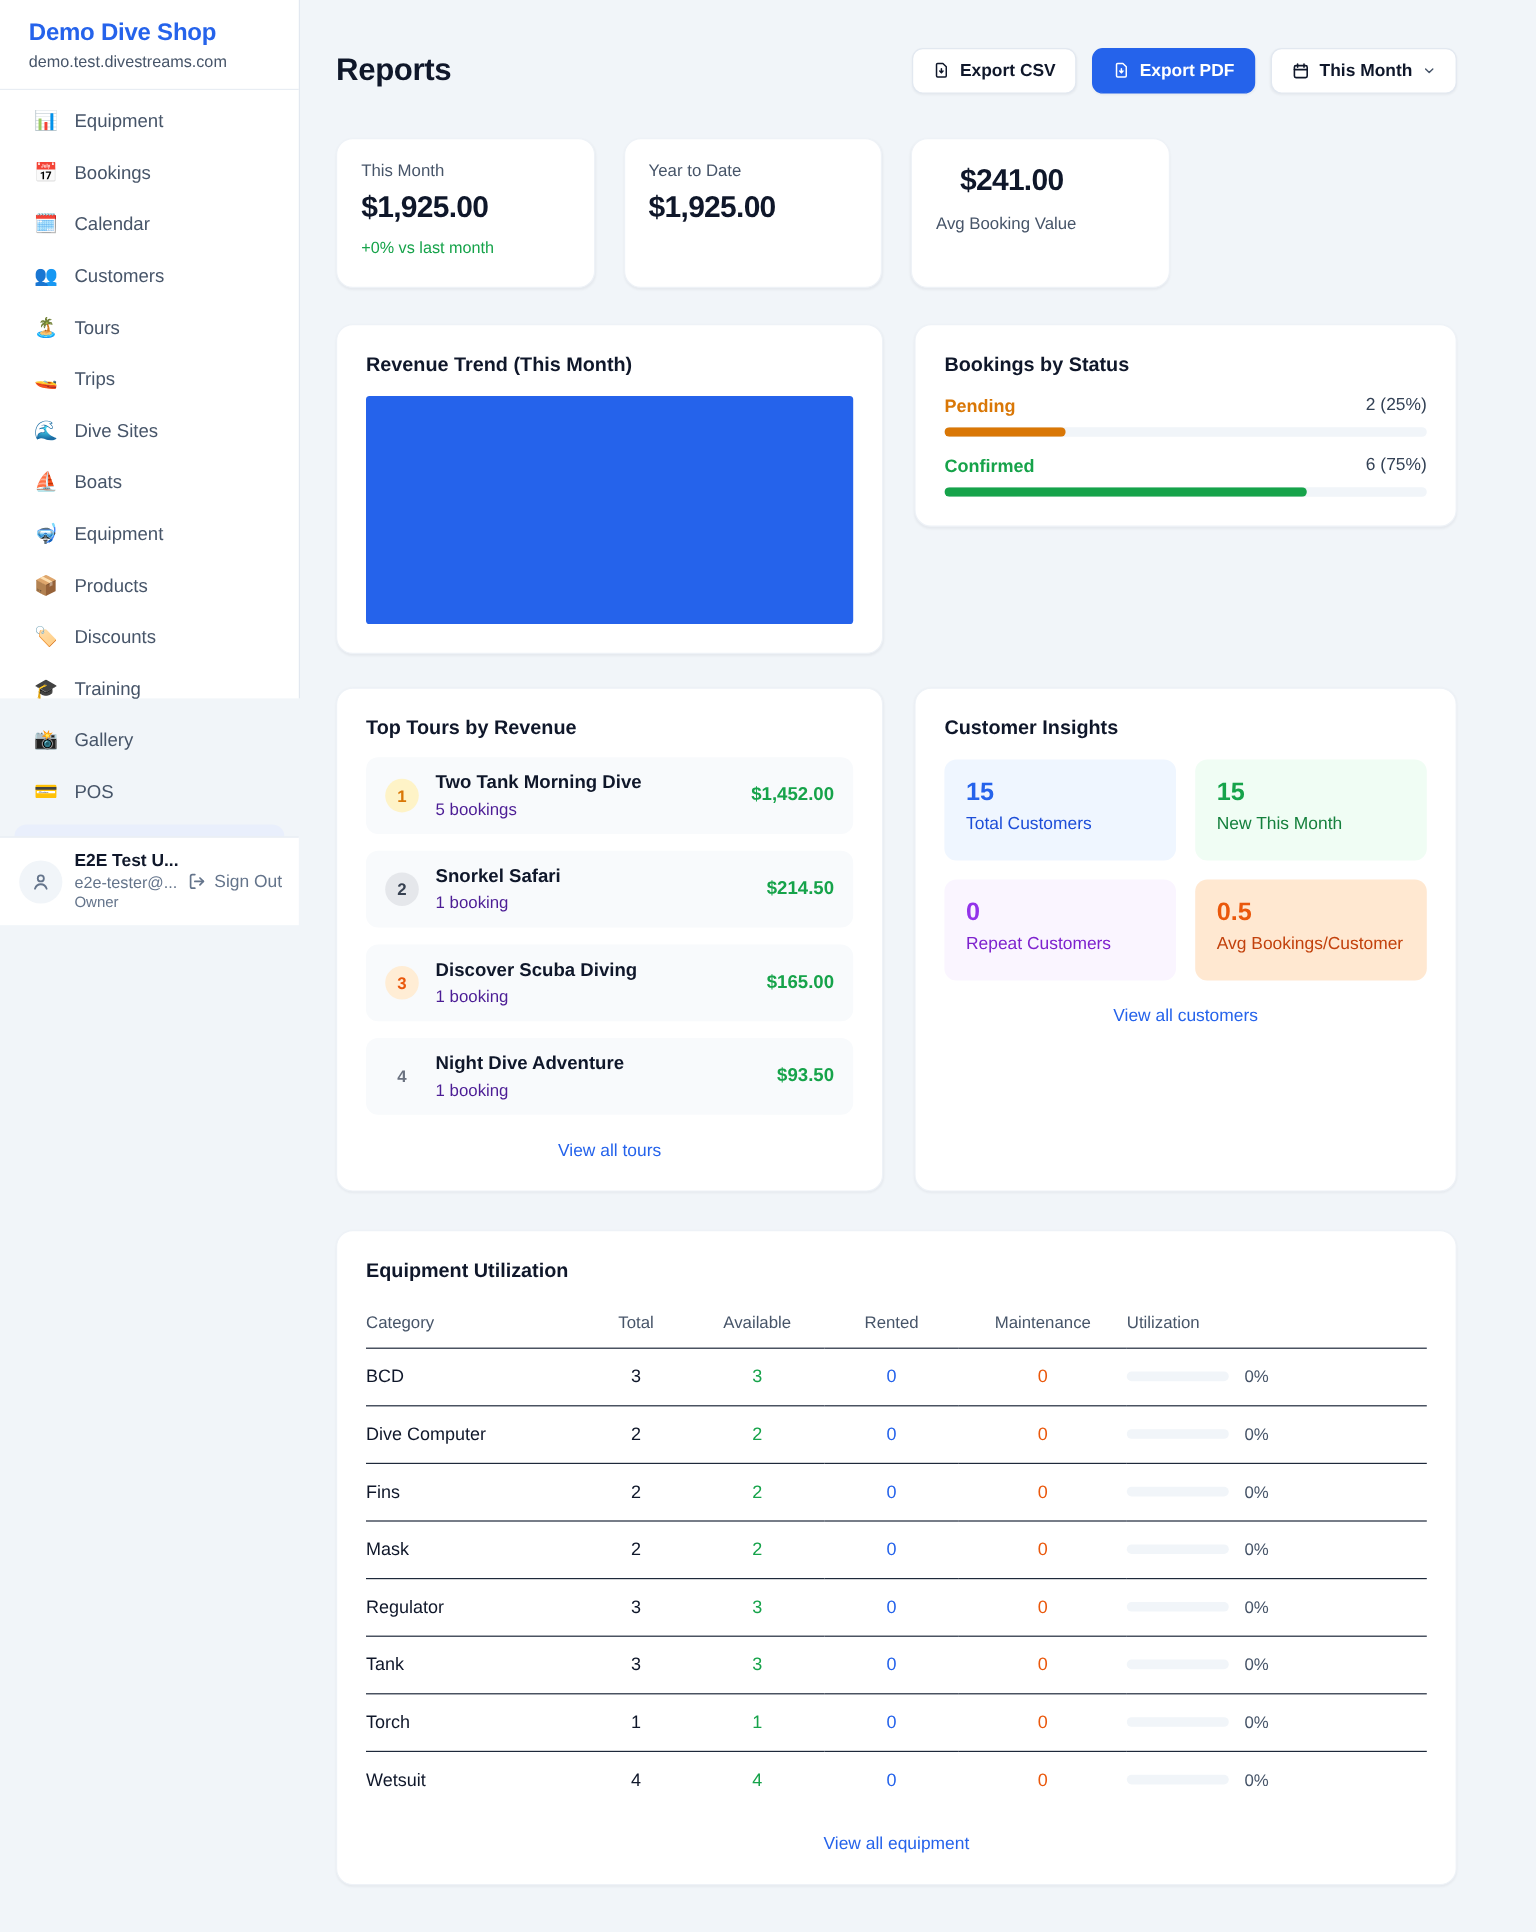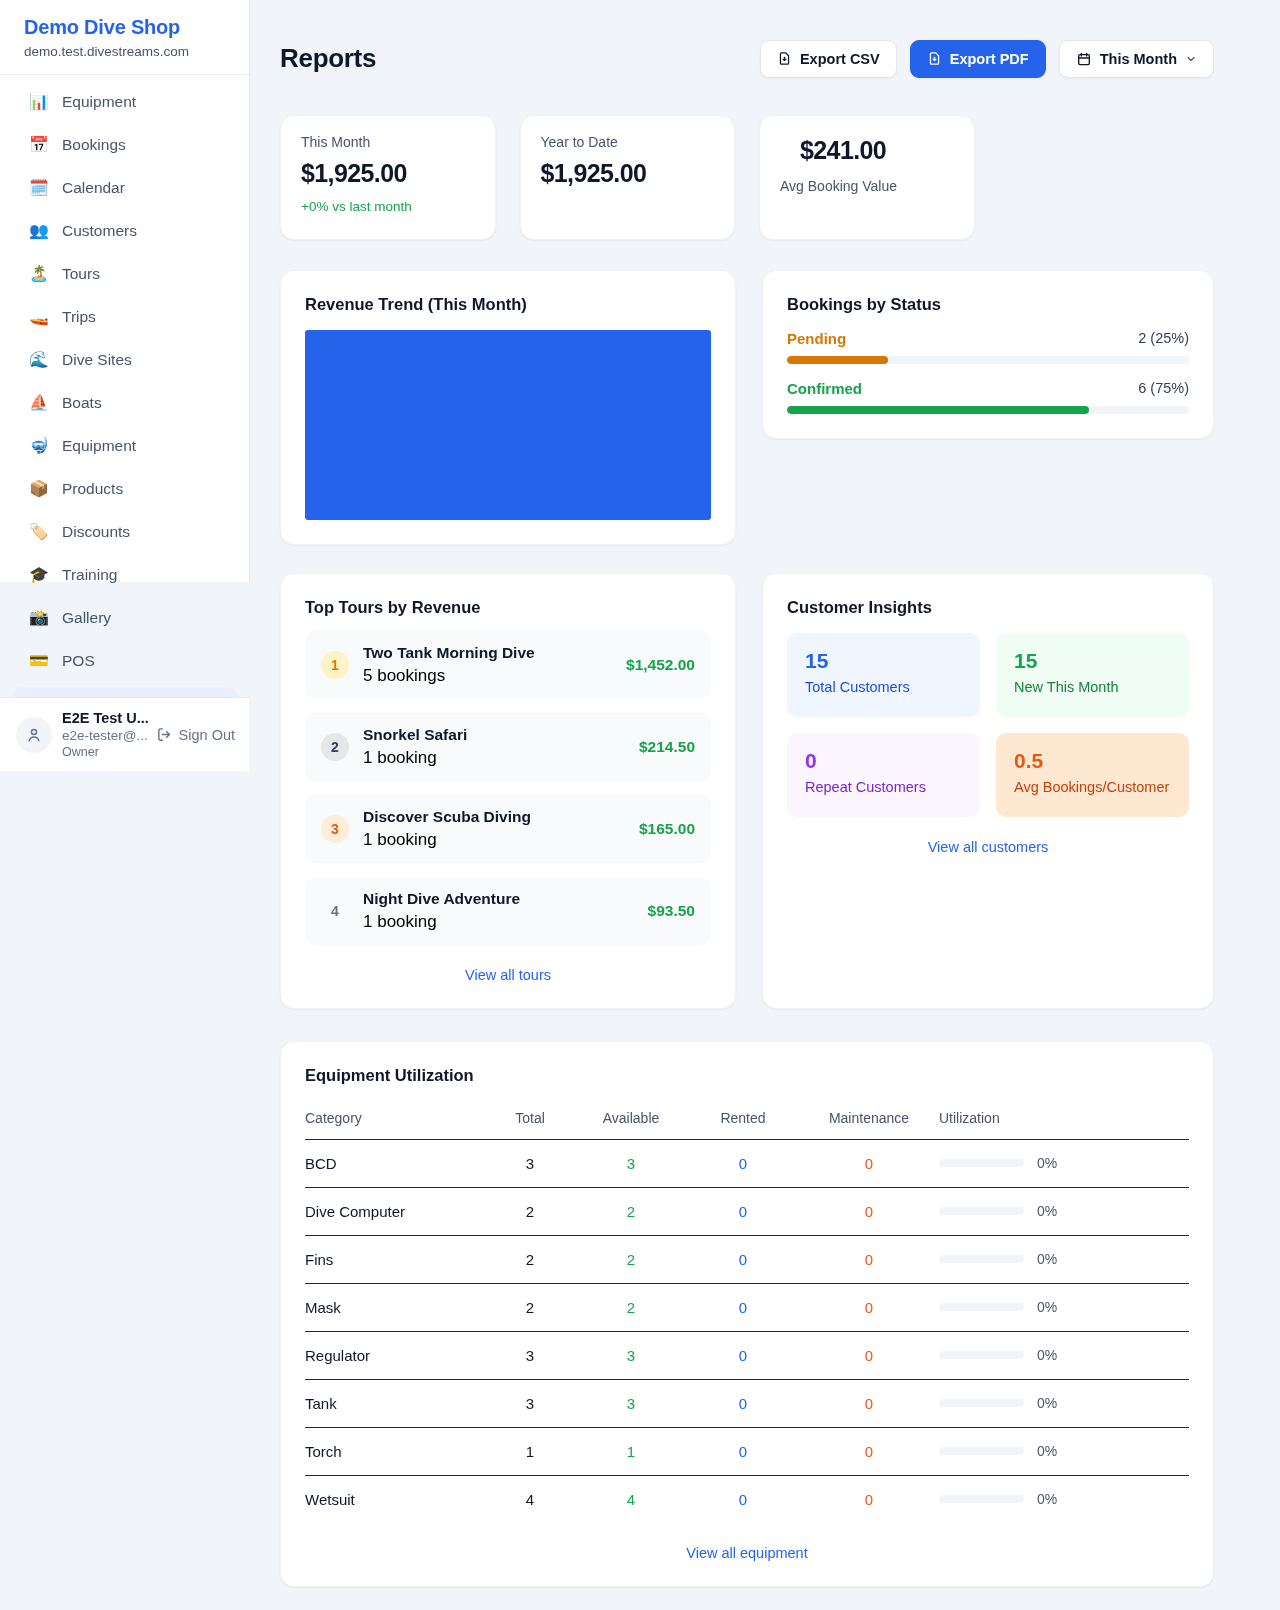--- a/index.html
+++ b/index.html
@@ -85,21 +85,21 @@
   .rank {
     width:28px; height:28px; border-radius:50%; flex:0 0 28px;
     display:flex; align-items:center; justify-content:center;
     font-size:14px; font-weight:600;
   }
   .rank-1 { background:#fef3c7; color:#d97706; }
   .rank-2 { background:#e5e7eb; color:#374151; }
   .rank-3 { background:#ffedd5; color:#ea580c; }
   .rank-4 { background:transparent; color:#6b7280; }
   .tour-name { font-size:15.5px; font-weight:600; color:#0f172a; }
-  .tour-bookings { font-size:17px; color:#000000; margin-top:4px; }
+  .tour-bookings { font-size:14px; color:#4c1d95; margin-top:4px; }
   .tour-amount { margin-left:auto; font-size:15.5px; font-weight:700; color:#16a34a; }
   .view-all {
     display:block; width:100%; text-align:center; margin-top:21px;
     background:none; border:none; color:#2563eb; font-size:14.5px; cursor:pointer; font-family:inherit;
   }
   .tiles { margin-top:16px; display:grid; grid-template-columns:1fr 1fr; gap:16px; }
   .tile { border-radius:10px; padding:16px 18px; height:84px; }
   .tile-value { font-size:21px; font-weight:800; }
   .tile-label { font-size:14.5px; margin-top:6px; }
   .tile-blue { background:#eff6ff; }   .tile-blue .tile-value { color:#2563eb; }   .tile-blue .tile-label { color:#1d4ed8; }

